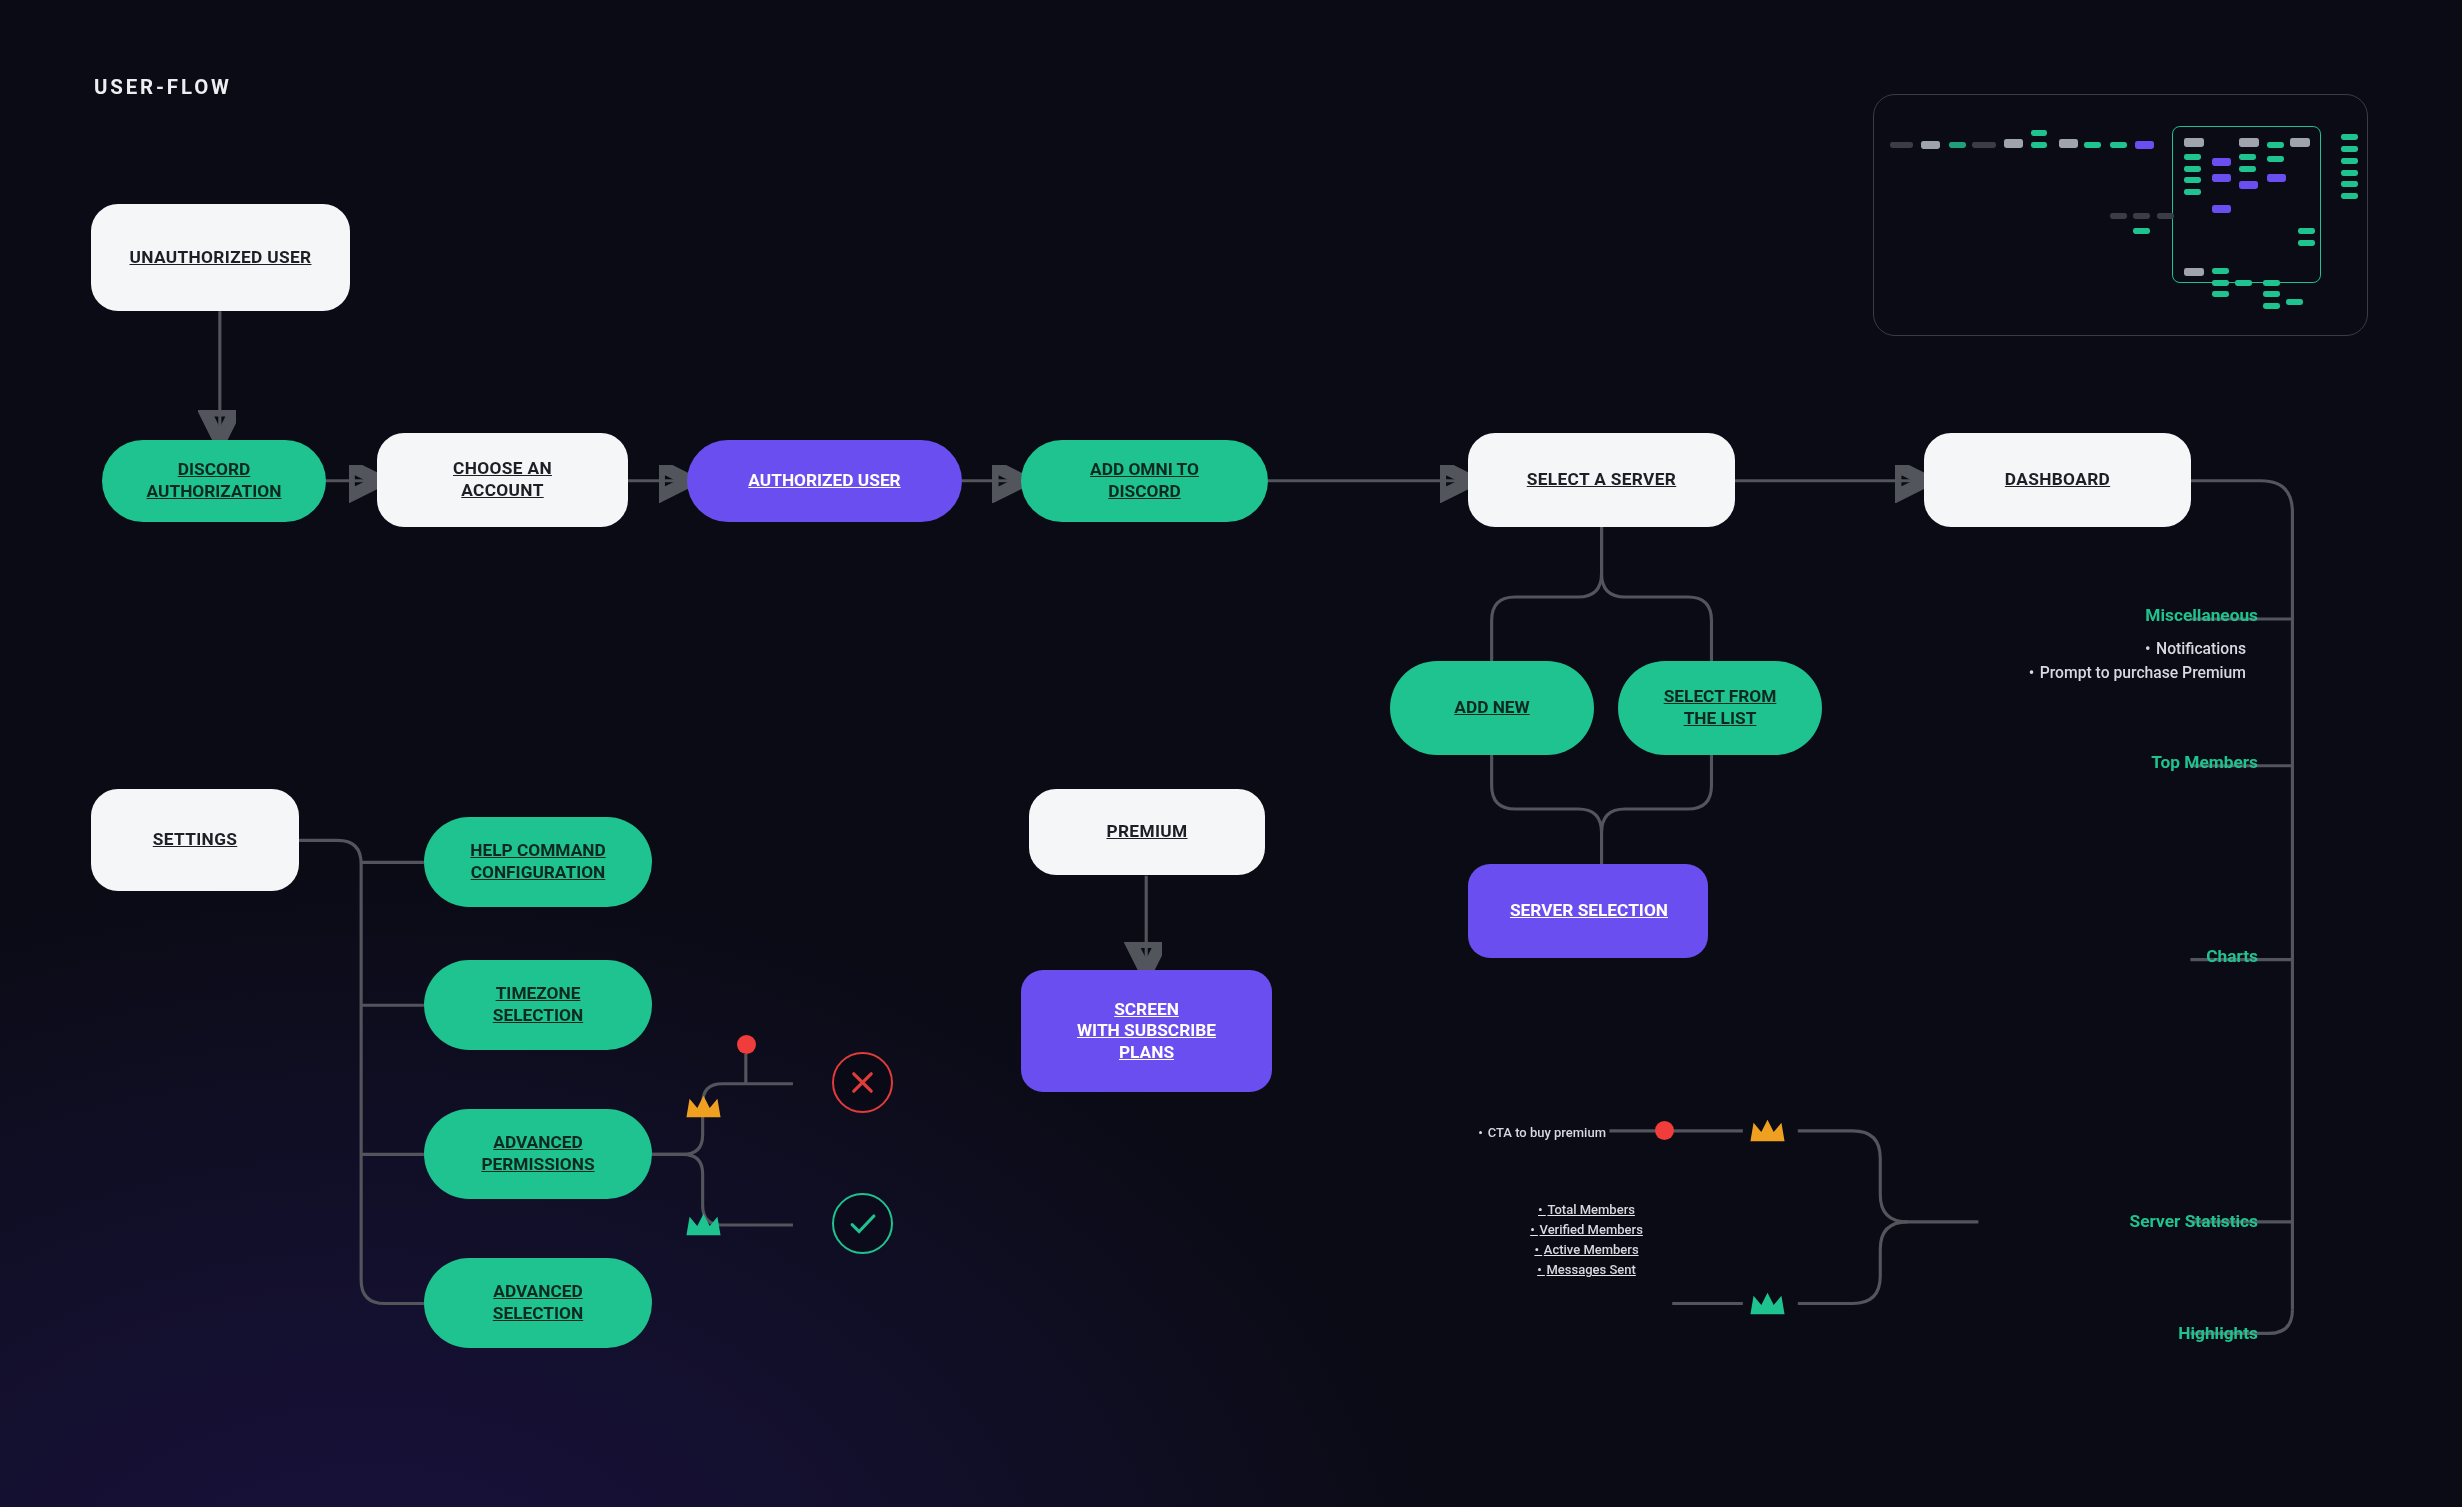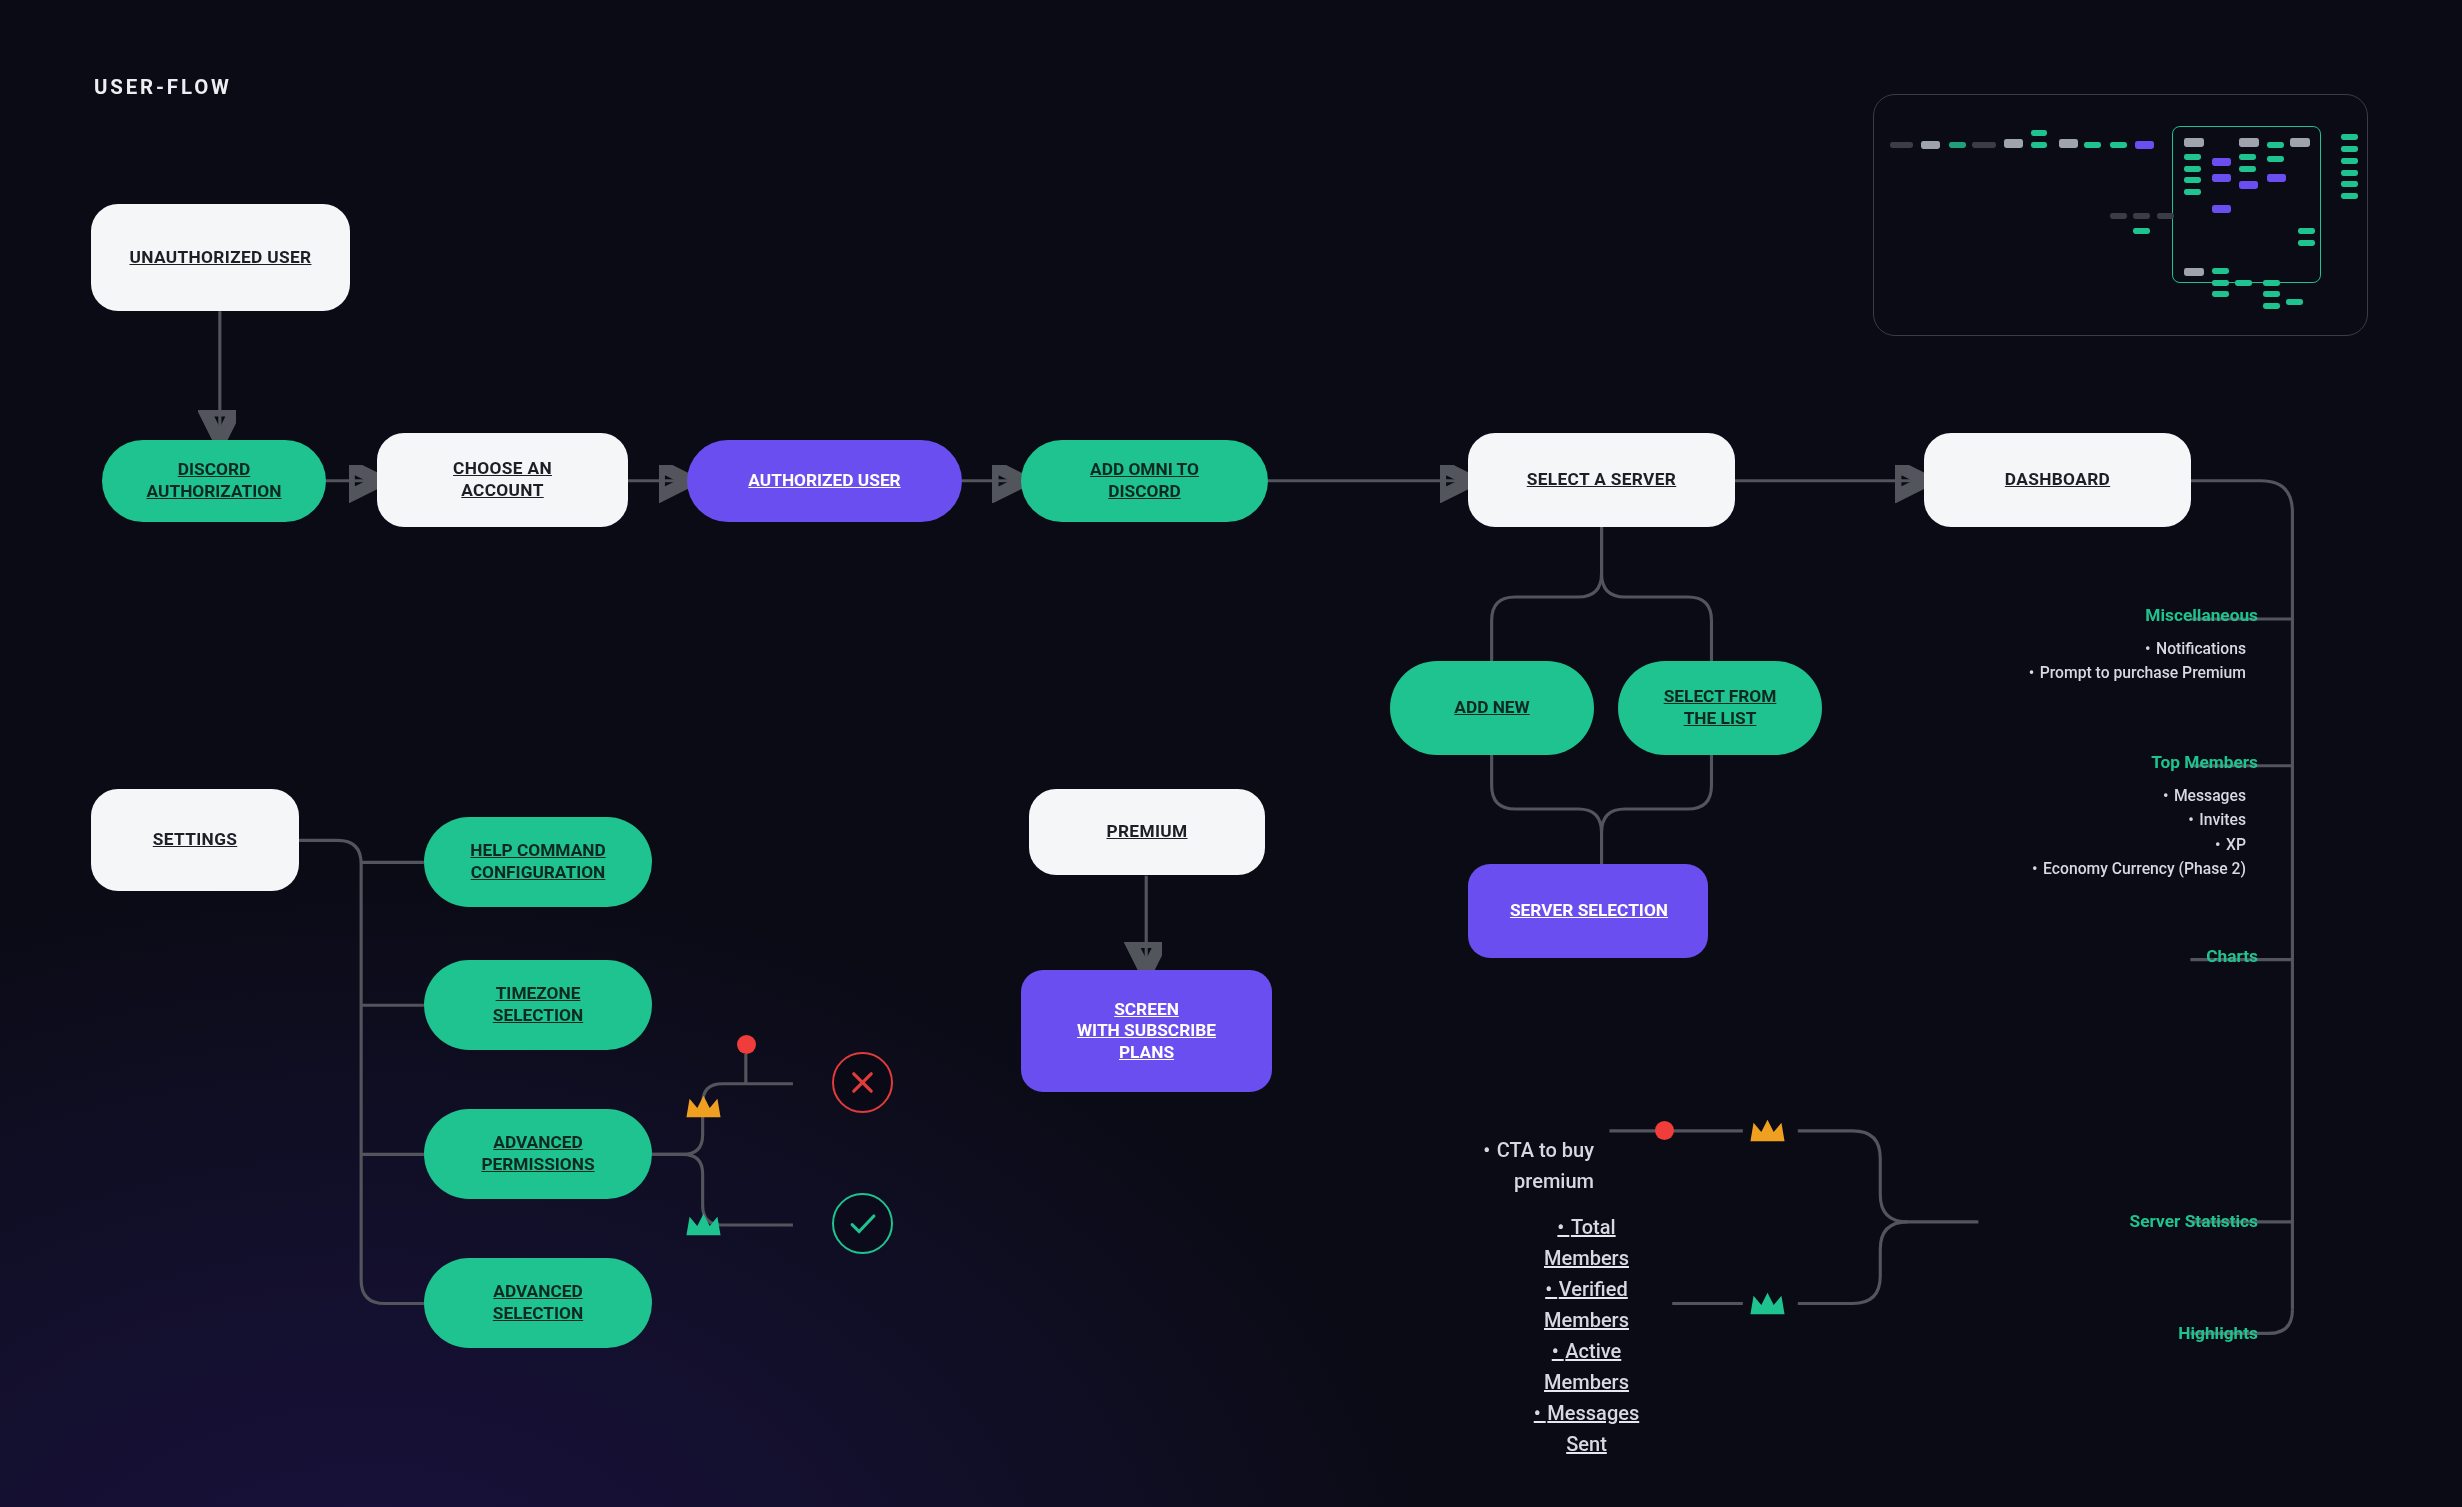--- a/index.html
+++ b/index.html
@@ -106,21 +106,21 @@
     color: var(--teal);
     font-size: 17.3px;
     font-weight: 700;
     text-align: right;
   }
 
   .bullet-group {
     position: absolute;
     text-align: right;
   }
-  .bullet-group ul { list-style:none; margin:16px; padding:0; color:#d7d9e0; font-size:20px; font-weight:500;}
+  .bullet-group ul { list-style:none; margin:4px; padding:0; color:#d7d9e0; font-size:13px; font-weight:500;}
   .bullet-group ul li::before { content:"• "; margin-right:1.6px;}
   .bullet-group ul li { line-height:1.55;}
 
   
   svg.connectors {
     position: absolute;
     left: 0; top: 0;
     width: 2462px; height: 1508px;
     pointer-events: none;
   }
@@ -299,26 +299,20 @@
 <div class="section" style="right:204px; top:605px; width:408px;">
   <div class="hd">Miscellaneous</div>
   <ul>
     <li>Notifications</li>
     <li>Prompt to purchase Premium</li>
   </ul>
 </div>
 
 <div class="section" style="right:204px; top:752px; width:408px;">
   <div class="hd">Top Members</div>
-  <ul>
-    <li>Messages</li>
-    <li>Invites</li>
-    <li>XP</li>
-    <li>Economy Currency (Phase 2)</li>
-  </ul>
 </div>
 
 <div class="section" style="right:204px; top:946px; width:408px;">
   <div class="hd">Charts</div>
 </div>
 
 <div class="label-only" style="right:204px; top:1211px;">Server Statistics</div>
 <div class="label-only" style="right:204px; top:1323px;">Highlights</div>
 
 <div class="bullet-group" style="left:1437px; top:1119px; width:173px; text-align:right;">

